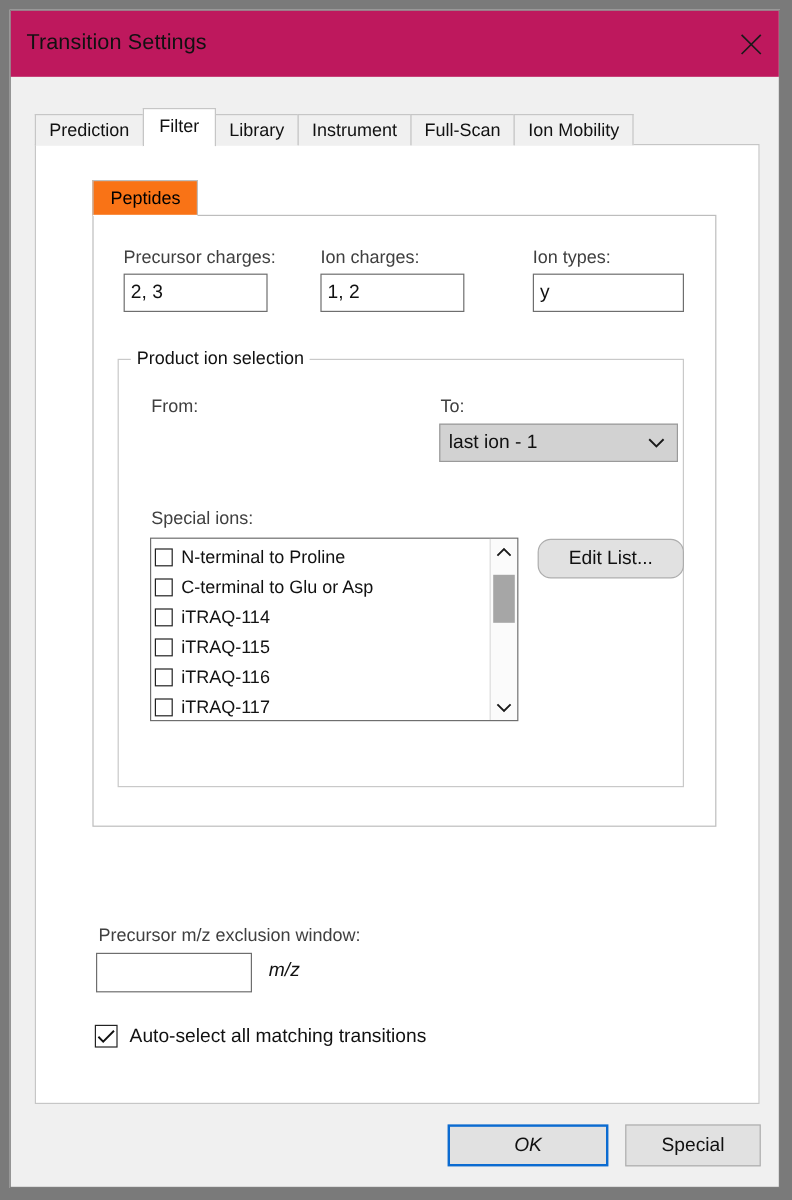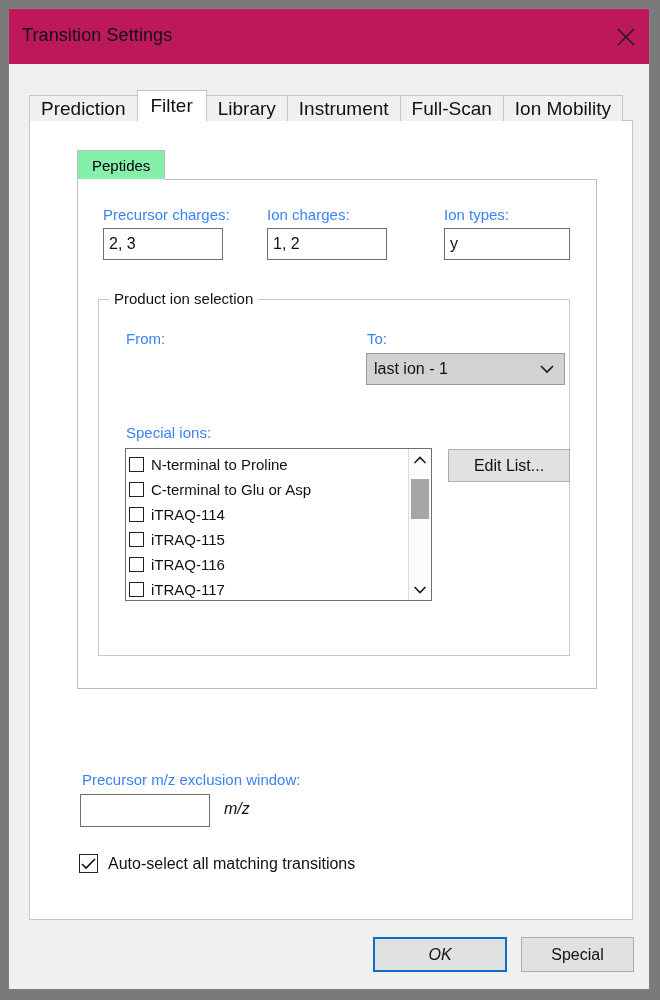--- a/index.html
+++ b/index.html
@@ -61,21 +61,21 @@
     top: 81px;
     height: 31px;
     display: flex;
     align-items: flex-end;
     z-index: 3;
   }
   .tab {
     height: 26px;
     line-height: 25px;
     padding: 0 11px;
-    font-size: 19px;
+    font-size: 15px;
     color: #111;
     background: #f0f0f0;
     border: 1px solid #c6c6c6;
     border-bottom: none;
     margin-right: -1px;
     box-sizing: border-box;
     white-space: nowrap;
   }
   .tab.selected {
     height: 32px;
@@ -109,21 +109,21 @@
     top: 29px;
     display: flex;
     align-items: flex-end;
     z-index: 3;
   }
   .inner-tab {
     height: 30px;
     line-height: 29px;
     padding: 0 14px;
     font-size: 15px;
-    background: #86efac;
+    background: #f97316;
     border: 1px solid #bdbdbd;
     border-bottom: 1px solid #ffffff;
     box-sizing: border-box;
     margin-bottom: -1px;
     position: relative;
     z-index: 4;
   }
   .inner-tabpage {
     position: absolute;
     left: 47px;
@@ -133,21 +133,21 @@
     background: #ffffff;
     border: 1px solid #bdbdbd;
     box-sizing: border-box;
     z-index: 2;
   }
 
   
   .fld-label {
     position: absolute;
     font-size: 15px;
-    color: #3b82f6;
+    color: #404040;
     white-space: nowrap;
   }
   .textbox {
     position: absolute;
     background: #ffffff;
     border: 1px solid #6e6e6e;
     box-sizing: border-box;
     font-size: 16px;
     color: #111;
     padding: 0 5px;
@@ -391,21 +391,21 @@
             </div>
             <div class="sb-thumb"></div>
             <div class="sb-arrow">
               <svg width="14" height="9" viewBox="0 0 14 9">
                 <polyline points="1.5,2 7,7.5 12.5,2" fill="none" stroke="#1a1a1a" stroke-width="1.6"></polyline>
               </svg>
             </div>
           </div>
         </div>
 
-        <div class="btn" style="left:349px; top:149px; width:122px; height:33px;">Edit List...</div>
+        <div class="btn" style="left:349px; top:149px; width:122px; height:33px;border-radius:11px;">Edit List...</div>
       </div>
     </div>
 
     <div class="fld-label" style="left:52px; top:650px;">Precursor m/z exclusion window:</div>
     <input class="textbox" style="left: 50px; top: 673px; width: 130px; height: 33px;" type="text" placeholder="">
     <div class="mz-suffix" style="left:194px; top:679px;">m/z</div>
 
     <div class="checkrow" style="left:49px; top:733px;">
       <span class="cb2">
         <svg width="15" height="12" viewBox="0 0 15 12">

